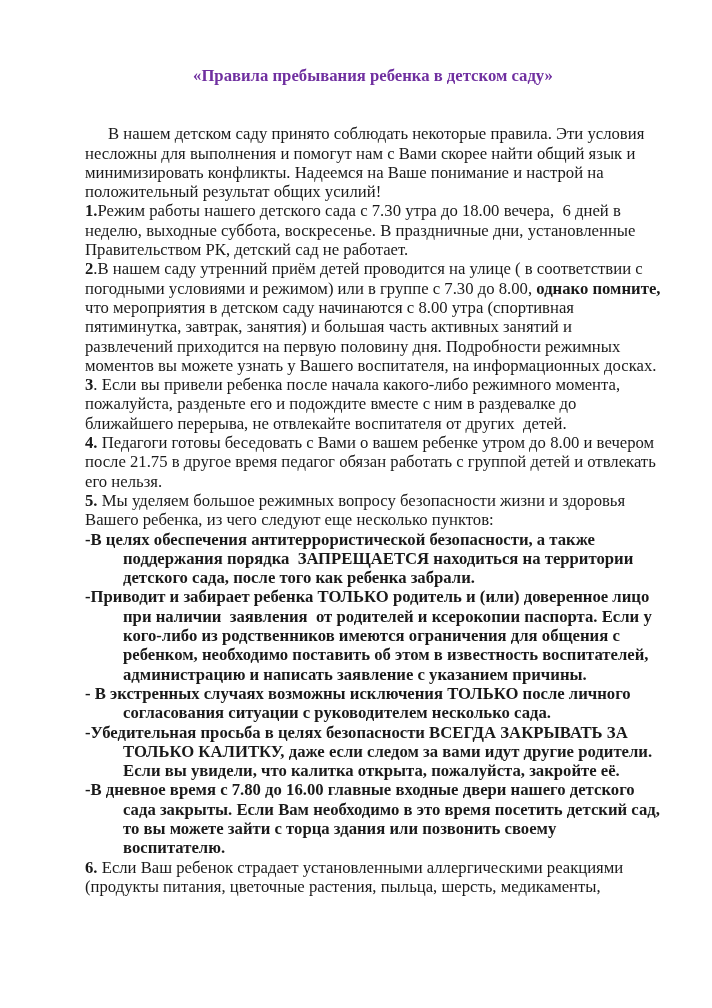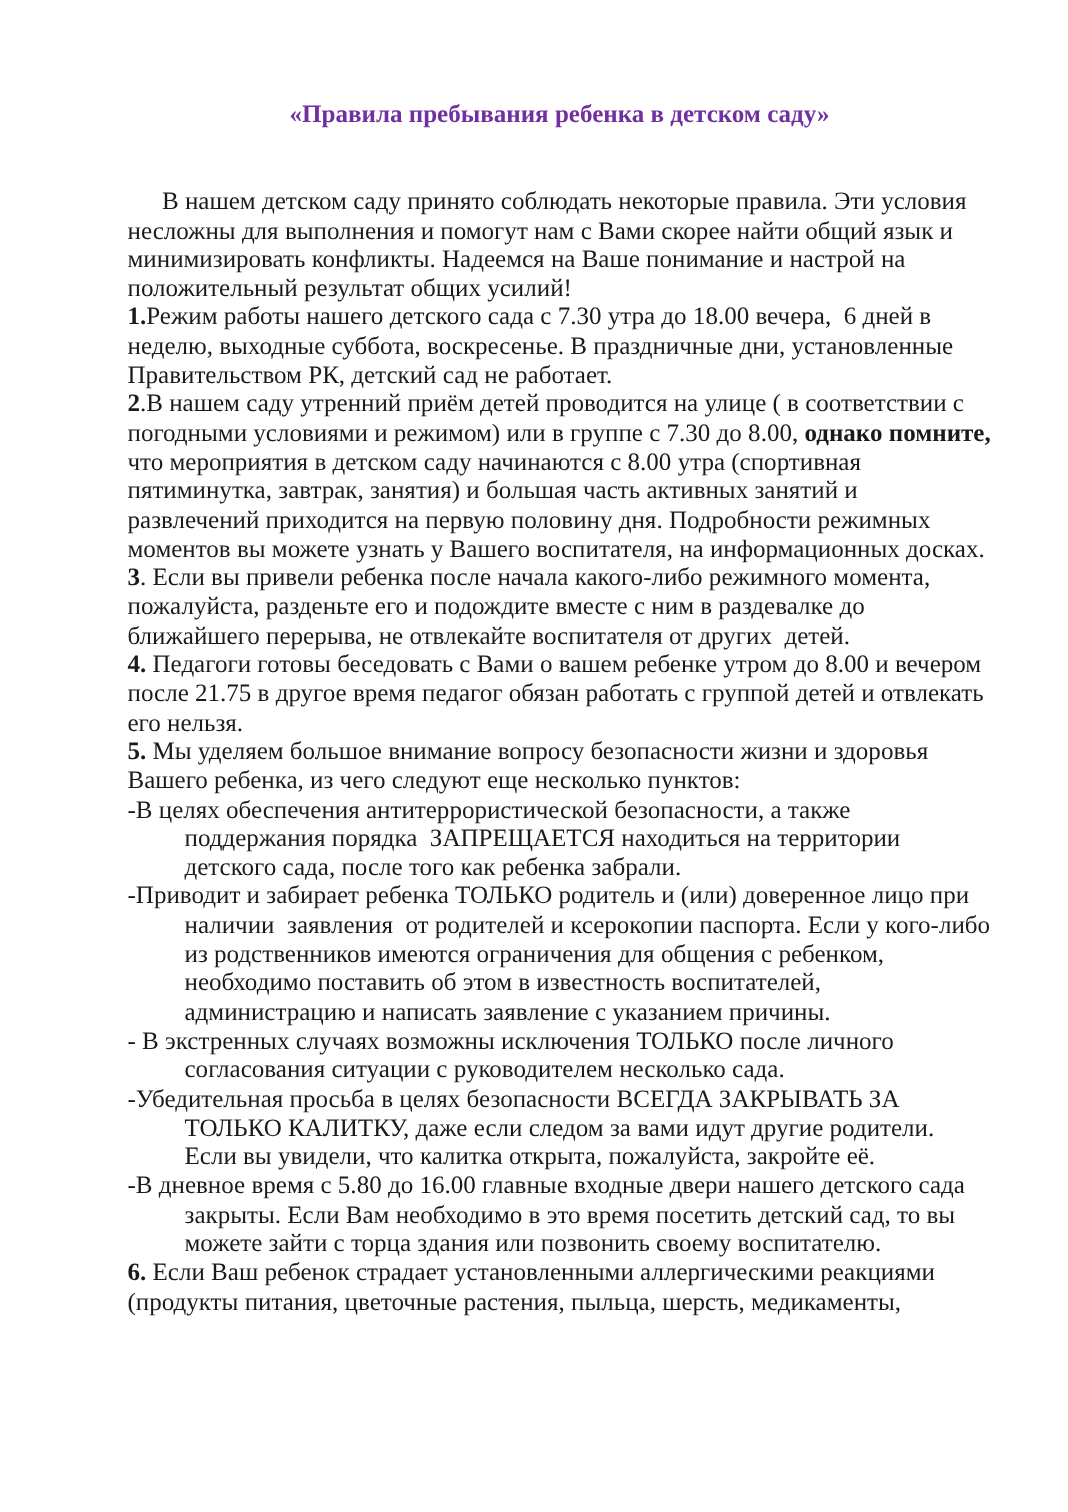--- a/index.html
+++ b/index.html
@@ -32,36 +32,37 @@
   p.para {
     margin: 0;
     white-space: pre-wrap;
   }
   p.para.indent {
     text-indent: 23px;
   }
   p.para.hang {
     padding-left: 38px;
     text-indent: -38px;
+    font-weight: bold;
   }
   .run-bold {
     font-weight: bold;
   }
 </style>
 </head>
 <body>
 
 <div class="page">
   <div class="doc-title" style="color: rgb(112, 48, 160);">«Правила пребывания ребенка в детском саду»</div>
 
   <p class="para indent"><span>В нашем детском саду принято соблюдать некоторые правила. Эти условия несложны для выполнения и помогут нам с Вами скорее найти общий язык и минимизировать конфликты. Надеемся на Ваше понимание и настрой на положительный результат общих усилий!</span></p>
   <p class="para flush"><span class="run-bold">1.</span><span>Режим работы нашего детского сада с 7.30 утра до 18.00 вечера,  6 дней в неделю, выходные суббота, воскресенье. В праздничные дни, установленные Правительством РК, детский сад не работает.</span></p>
   <p class="para flush"><span class="run-bold">2</span><span>.В нашем саду утренний приём детей проводится на улице ( в соответствии с погодными условиями и режимом) или в группе с 7.30 до 8.00, </span><span class="run-bold">однако помните,</span><span> что мероприятия в детском саду начинаются с 8.00 утра (спортивная пятиминутка, завтрак, занятия) и большая часть активных занятий и развлечений приходится на первую половину дня. Подробности режимных моментов вы можете узнать у Вашего воспитателя, на информационных досках.</span></p>
   <p class="para flush"><span class="run-bold">3</span><span>. Если вы привели ребенка после начала какого-либо режимного момента, пожалуйста, разденьте его и подождите вместе с ним в раздевалке до ближайшего перерыва, не отвлекайте воспитателя от других  детей.</span></p>
   <p class="para flush"><span class="run-bold">4.</span><span> Педагоги готовы беседовать с Вами о вашем ребенке утром до 8.00 и вечером после 21.75 в другое время педагог обязан работать с группой детей и отвлекать его нельзя.</span></p>
-  <p class="para flush"><span class="run-bold">5.</span><span> Мы уделяем большое внимание вопросу безопасности жизни и здоровья Вашего ребенка, из чего следуют еще несколько пунктов:</span></p>
+  <p class="para flush"><span class="run-bold">5.</span><span> Мы уделяем большое режимных вопросу безопасности жизни и здоровья Вашего ребенка, из чего следуют еще несколько пунктов:</span></p>
   <p class="para hang"><span>-В целях обеспечения антитеррористической безопасности, а также поддержания порядка  ЗАПРЕЩАЕТСЯ находиться на территории детского сада, после того как ребенка забрали.</span></p>
   <p class="para hang"><span>-Приводит и забирает ребенка ТОЛЬКО родитель и (или) доверенное лицо при наличии  заявления  от родителей и ксерокопии паспорта. Если у кого-либо из родственников имеются ограничения для общения с ребенком, необходимо поставить об этом в известность воспитателей, администрацию и написать заявление с указанием причины.</span></p>
   <p class="para hang"><span>- В экстренных случаях возможны исключения ТОЛЬКО после личного согласования ситуации с руководителем несколько сада.</span></p>
   <p class="para hang"><span>-Убедительная просьба в целях безопасности ВСЕГДА ЗАКРЫВАТЬ ЗА ТОЛЬКО КАЛИТКУ, даже если следом за вами идут другие родители. Если вы увидели, что калитка открыта, пожалуйста, закройте её.</span></p>
-  <p class="para hang"><span>-В дневное время с 5.80 до 16.00 главные входные двери нашего детского сада закрыты. Если Вам необходимо в это время посетить детский сад, то вы можете зайти с торца здания или позвонить своему воспитателю.</span></p>
+  <p class="para hang"><span>-В дневное время с 7.80 до 16.00 главные входные двери нашего детского сада закрыты. Если Вам необходимо в это время посетить детский сад, то вы можете зайти с торца здания или позвонить своему воспитателю.</span></p>
   <p class="para flush"><span class="run-bold">6.</span><span> Если Ваш ребенок страдает установленными аллергическими реакциями (продукты питания, цветочные растения, пыльца, шерсть, медикаменты,</span></p>
 </div>
 
 </body></html>

